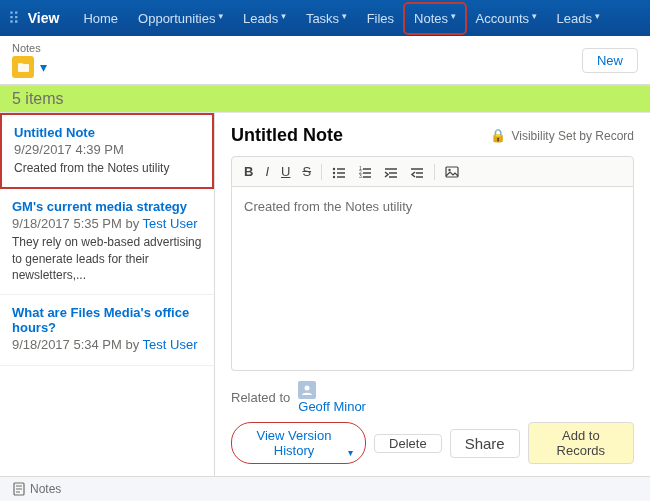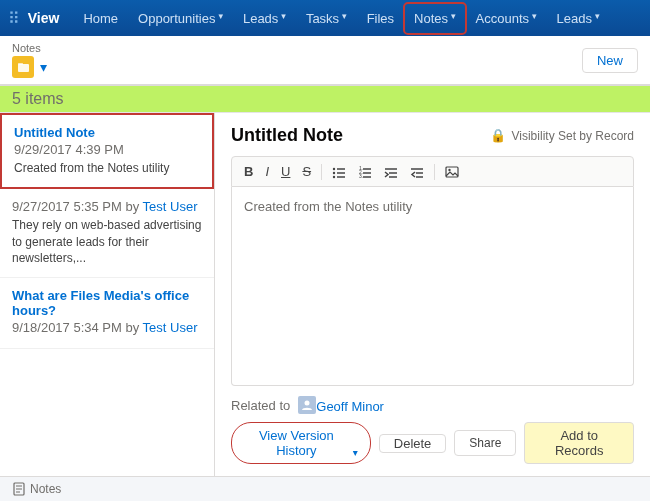--- a/index.html
+++ b/index.html
@@ -223,24 +223,25 @@
     }
     .related-to-row {
       display: flex;
       align-items: center;
       gap: 8px;
       font-size: 13px;
       color: #706e6b;
     }
     .related-to-row .contact-badge {
       display: flex;
-      align-items: flex-end;
+      align-items: flex-start;
       gap: 0;
       color: #0070d2;
       font-size: 13px;
+      flex-direction: column;
     }
     .contact-icon {
       background: #b0c4de;
       color: #fff;
       width: 18px;
       height: 18px;
       border-radius: 2px;
       display: flex;
       align-items: center;
       justify-content: center;
@@ -271,21 +272,21 @@
       background: #fff;
       font-size: 13px;
       cursor: pointer;
     }
     .share-btn {
       border: 1px solid #dddbda;
       color: #444;
       border-radius: 4px;
       padding: 5px 14px;
       background: #fff;
-      font-size: 12px;
+      font-size: 15px;
       cursor: pointer;
     }
     .add-records-btn {
       border: 1px solid #dddbda;
       color: #444;
       border-radius: 4px;
       padding: 5px 14px;
       background: #fef9c3;
       font-size: 13px;
       cursor: pointer;
@@ -384,22 +385,23 @@
 
     <div class="note-list-item selected">
       <div class="note-title">Untitled Note</div>
       <div class="note-meta">
         <span>9/29/2017 4:39 PM</span>
       </div>
       <div class="note-preview">Created from the Notes utility</div>
     </div>
 
     <div class="note-list-item">
+      <div class="note-title">GM's current media strategy</div>
       <div class="note-meta">
-        <span>9/27/2017 5:35 PM by </span><span class="test-user">Test User</span>
+        <span>9/18/2017 5:35 PM by </span><span class="test-user">Test User</span>
       </div>
       <div class="note-preview">They rely on web-based advertising to generate leads for their newsletters,...</div>
     </div>
 
     <div class="note-list-item">
       <div class="note-title">What are Files Media's office hours?</div>
       <div class="note-meta">
         <span>9/18/2017 5:34 PM by </span><span class="test-user">Test User</span>
       </div>
     </div>

